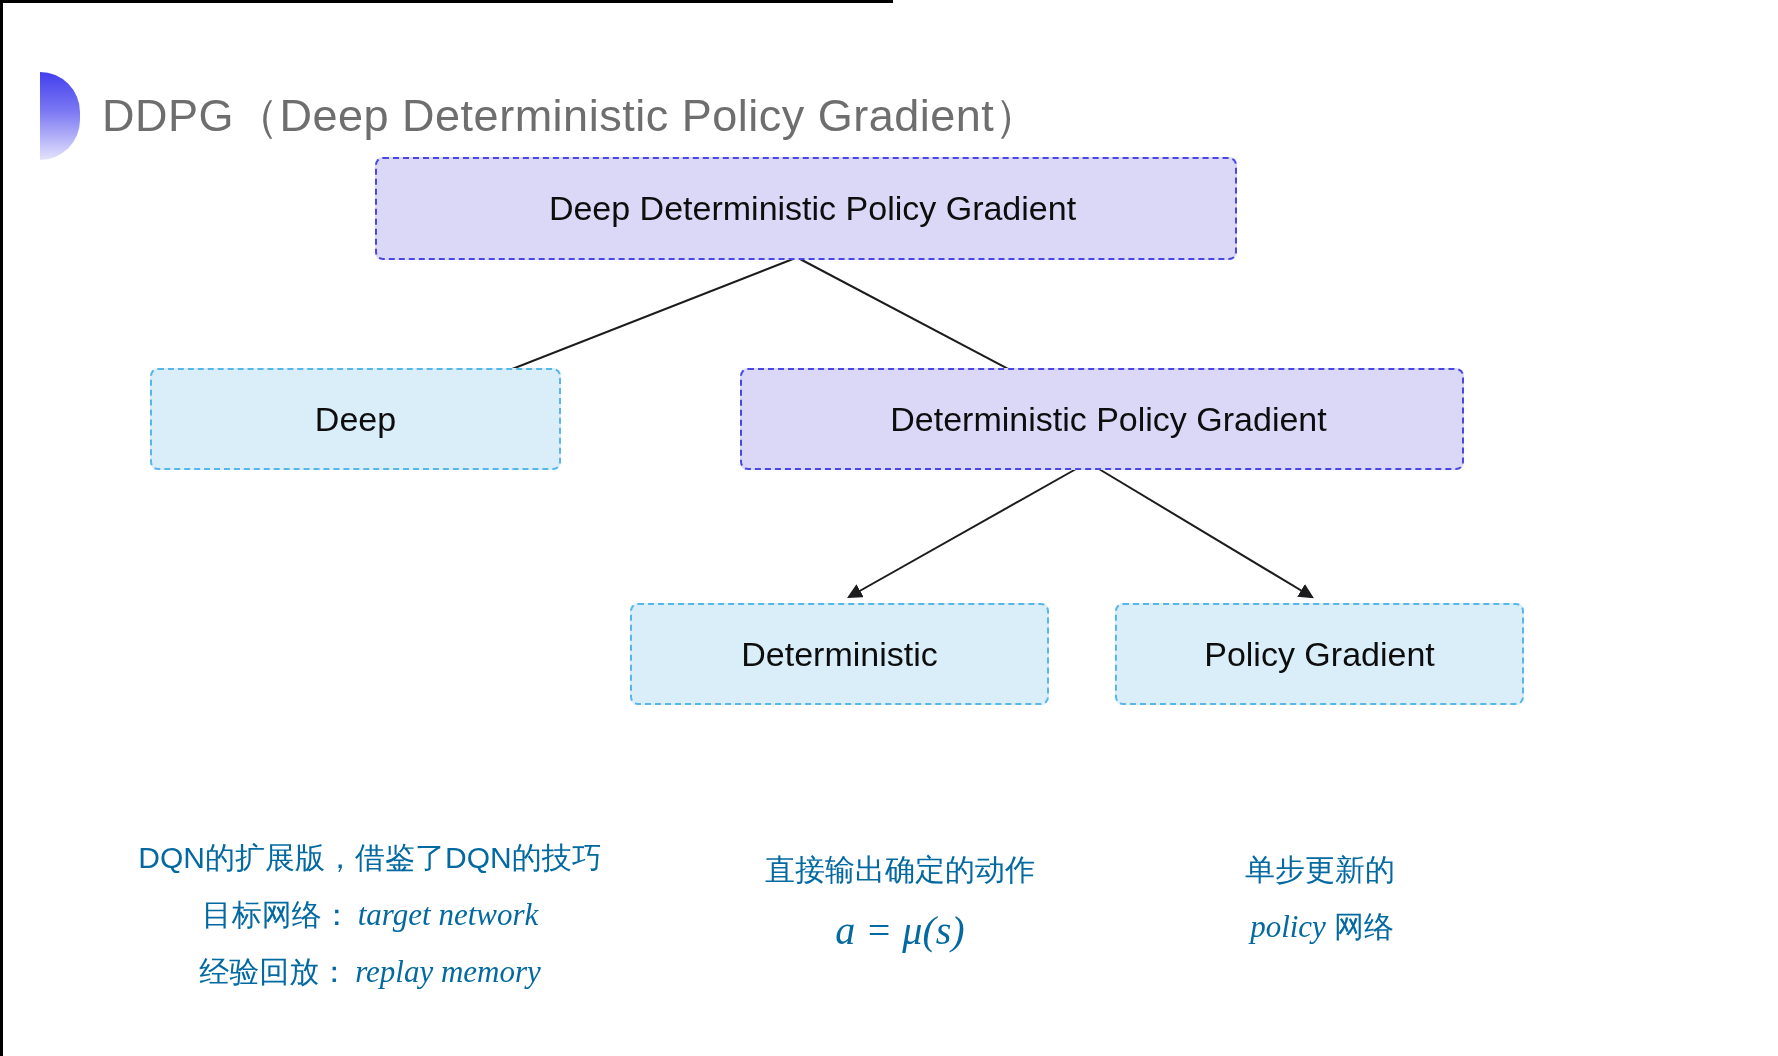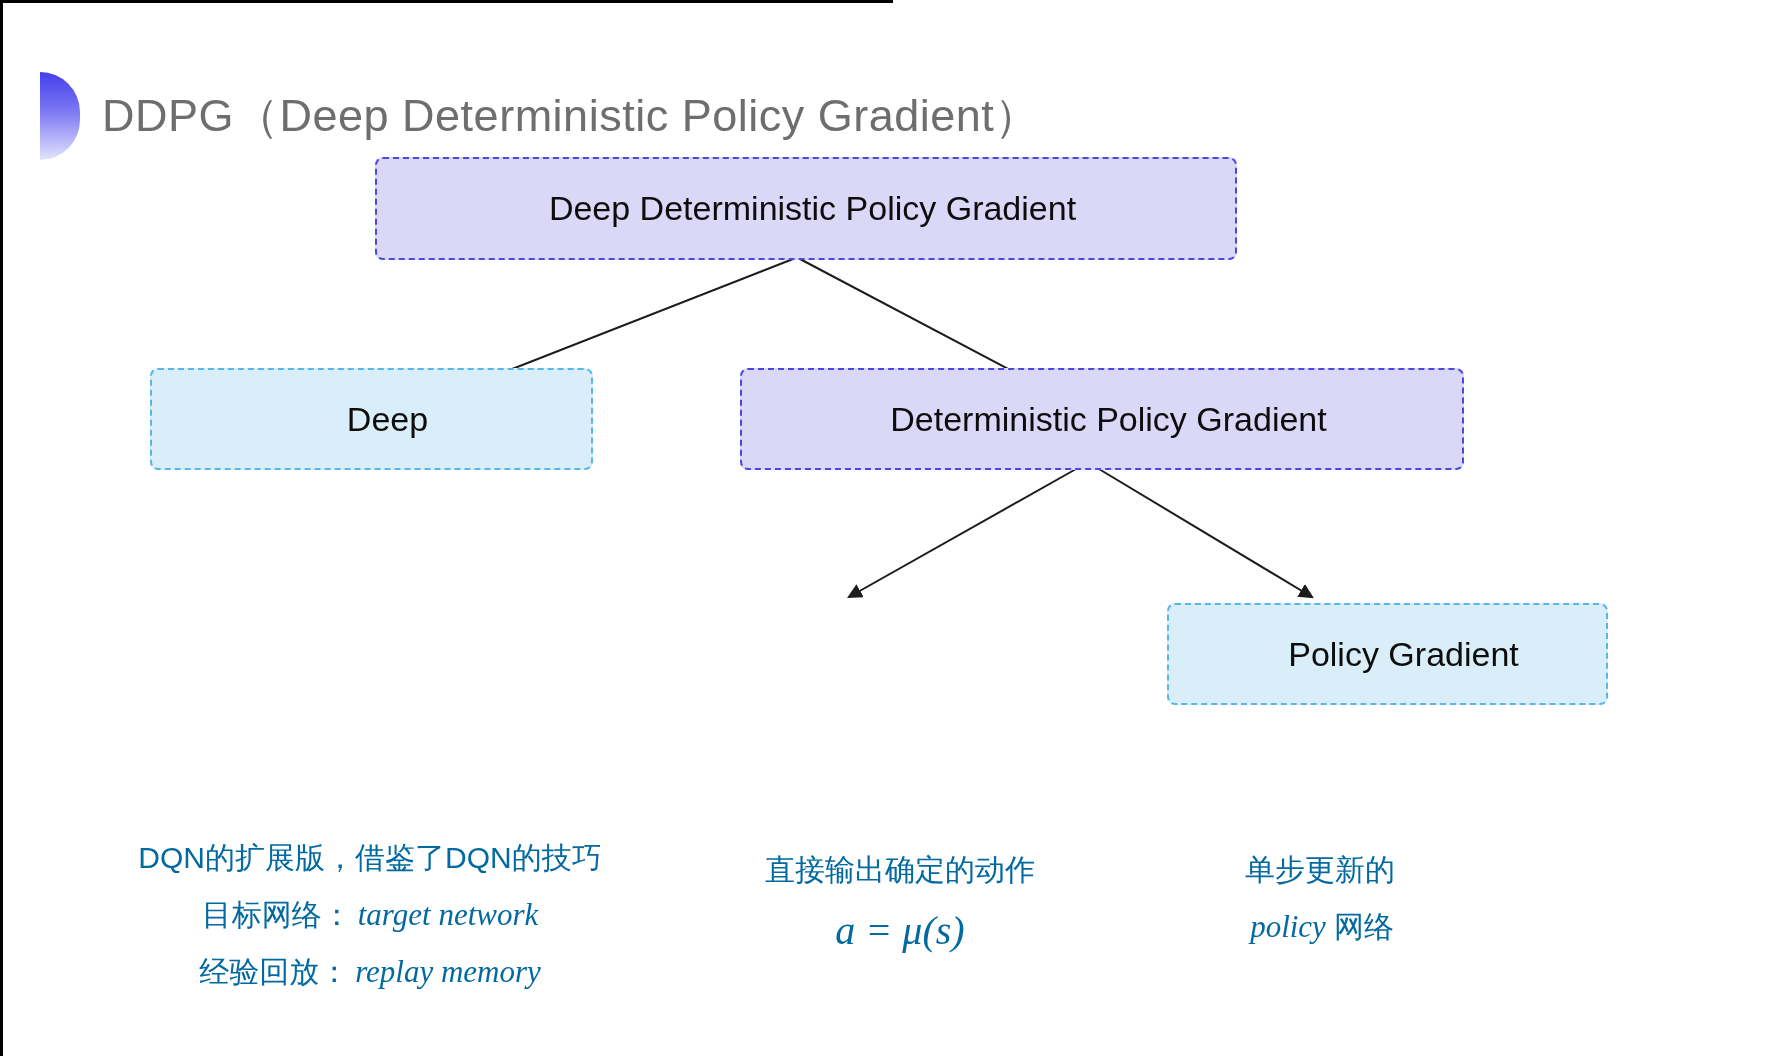--- a/index.html
+++ b/index.html
@@ -14,27 +14,27 @@
   .title-row{position:absolute;left:40px;top:72px;display:flex;align-items:center;}
   .bullet{width:40px;height:88px;border-radius:0 88px 88px 0;
           background:linear-gradient(180deg,var(--bullet-top,#423fee) 0%,#7c79f3 45%,#e4e3fc 100%);
           margin-right:22px;}
   .page-title{color:var(--title-color,#6e6e6e);font-size:45px;letter-spacing:0.5px;white-space:nowrap;}
 
   
   .node{position:absolute;display:flex;align-items:center;justify-content:center;
         border-radius:8px;font-size:34px;font-weight:500;color:#0d0d0d;text-align:center;}
   .node.purple{background:var(--purple-fill,#dbd8f7);border:2px dashed var(--purple-border,#4a47e3);padding-left:13px;}
-  .node.cyan{background:var(--cyan-fill,#daeefa);border:2px dashed var(--cyan-border,#58b7e9);padding-left:32px;}
+  .node.cyan{background:var(--cyan-fill,#daeefa);border:2px dashed var(--cyan-border,#58b7e9);}
 
   #node-root{left:375px;top:157px;width:845px;height:99px;}
   #node-deep{left:150px;top:368px;width:407px;height:98px;}
   #node-dpg{left:740px;top:368px;width:707px;height:98px;}
   #node-det{left:630px;top:603px;width:415px;height:98px;}
-  #node-pg{left:1167px;top:603px;width:405px;height:98px;}
+  #node-pg{left:1115px;top:603px;width:405px;height:98px;}
 
   
   svg.arrows{position:absolute;left:0;top:0;width:1778px;height:1056px;}
   svg.arrows line{stroke:var(--arrow-color,#1c1c1e);stroke-width:2;}
   svg.arrows .head{fill:var(--arrow-color,#1c1c1e);}
 
   
   .note{position:absolute;text-align:center;color:#0369a1;font-size:30px;line-height:1.0;}
   .note .line{margin:0 0 26px 0;white-space:nowrap;}
   .ital{font-family:"Liberation Serif","DejaVu Serif",serif;font-style:italic;font-size:31px;margin-left:6px;}
@@ -71,20 +71,23 @@
 
   <div id="node-root" class="node purple">
     <span>Deep Deterministic Policy Gradient</span>
   </div>
   <div id="node-deep" class="node cyan">
     <span>Deep</span>
   </div>
   <div id="node-dpg" class="node purple">
     <span>Deterministic Policy Gradient</span>
   </div>
+  <div id="node-det" class="node cyan">
+    <span>Deterministic</span>
+  </div>
   <div id="node-pg" class="node cyan">
     <span>Policy Gradient</span>
   </div>
 
   <div id="note-deep" class="note">
     <div class="line">DQN的扩展版，借鉴了DQN的技巧</div>
     <div class="line">
       <span>目标网络：</span><span class="ital">target network</span>
     </div>
     <div class="line">

